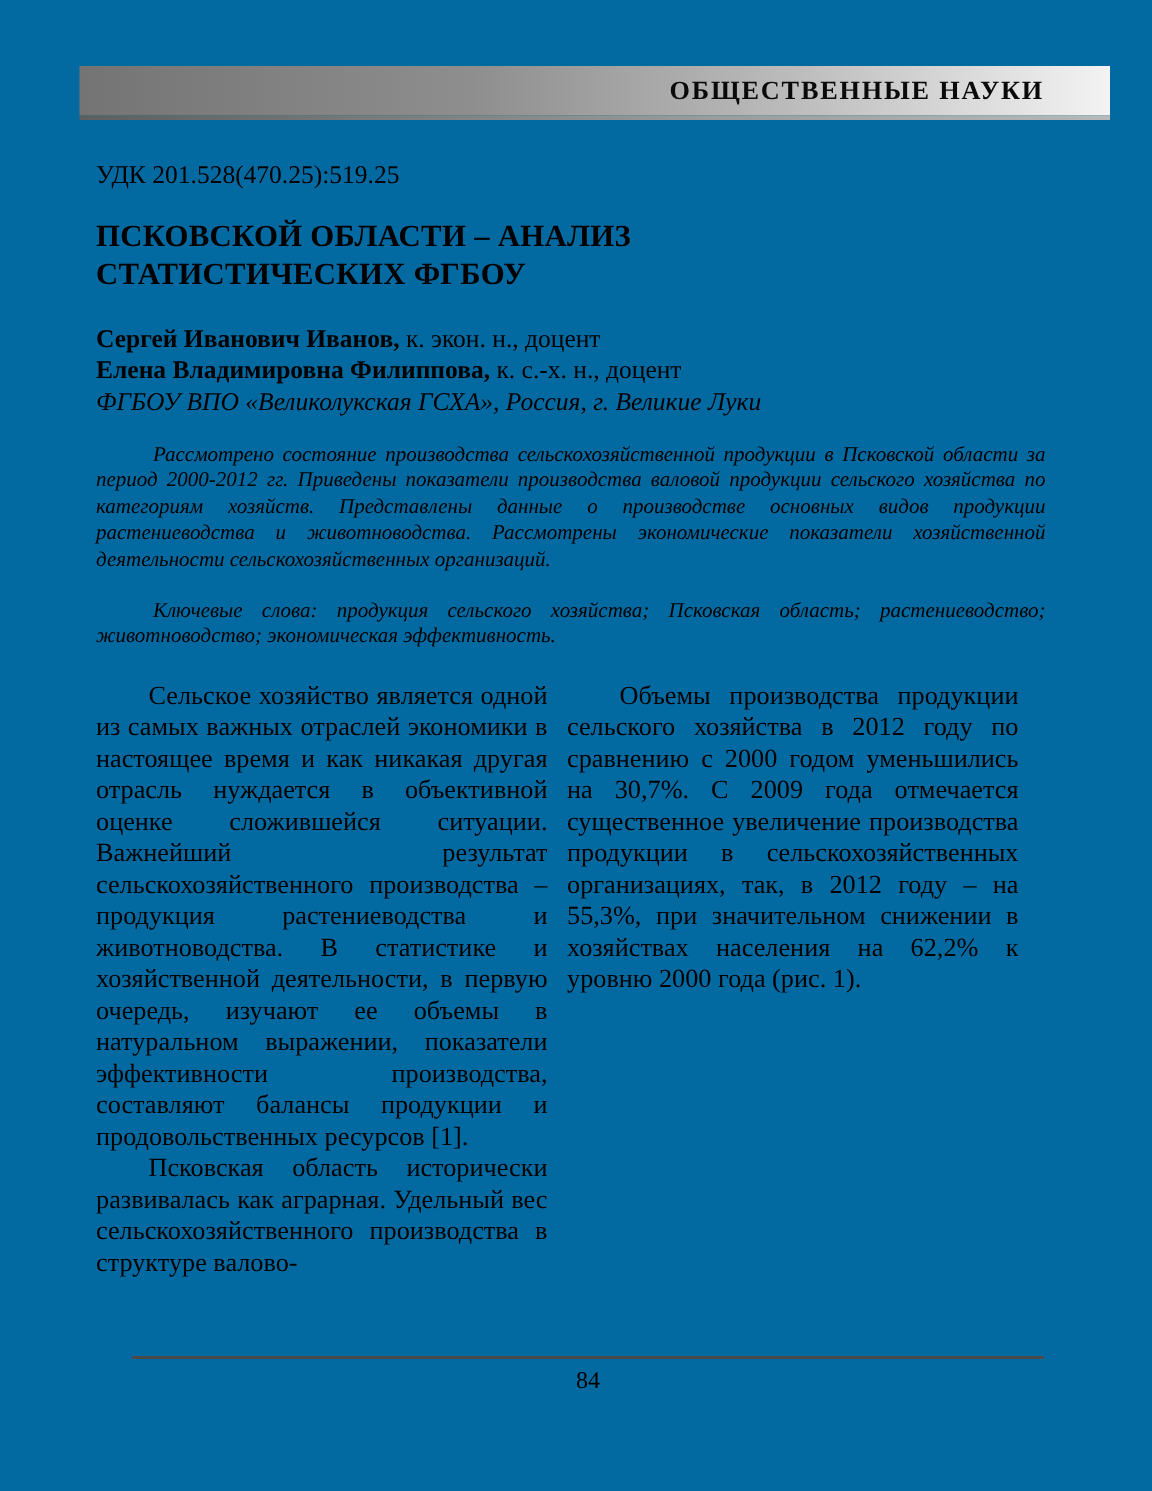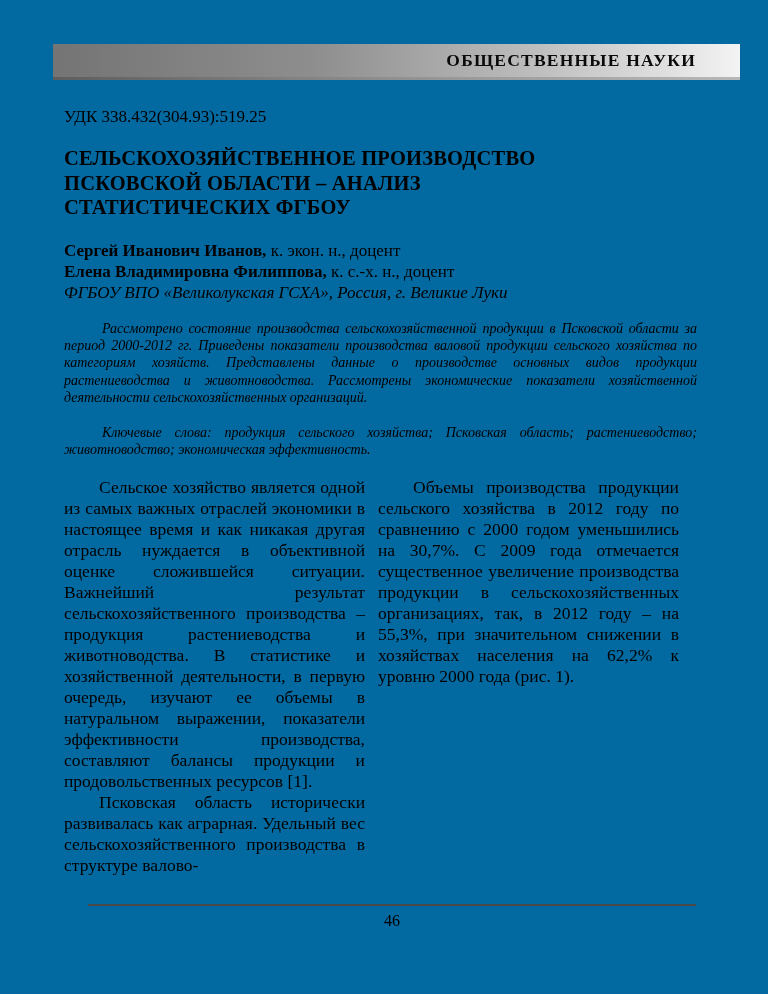--- a/index.html
+++ b/index.html
@@ -75,24 +75,23 @@
 
   <div class="header-band">
     <div class="header-bar">
       <span class="header-bar-label">ОБЩЕСТВЕННЫЕ НАУКИ</span>
     </div>
     <div class="header-rule"></div>
   </div>
 
   <div class="content">
 
-    <div class="udc">УДК 338.432(304.93):519.25</div>
+    <div class="udc">УДК 201.528(470.25):519.25</div>
 
     <div class="article-title">
-      <div>СЕЛЬСКОХОЗЯЙСТВЕННОЕ ПРОИЗВОДСТВО</div>
       <div>ПСКОВСКОЙ ОБЛАСТИ – АНАЛИЗ</div>
       <div>СТАТИСТИЧЕСКИХ ФГБОУ</div>
     </div>
 
     <div class="authors">
       <div><span class="author-name">Сергей Иванович Иванов,</span><span> к. экон. н., доцент</span></div>
       <div><span class="author-name">Елена Владимировна Филиппова,</span><span> к. с.-х. н., доцент</span></div>
       <div class="affiliation">ФГБОУ ВПО «Великолукская ГСХА», Россия, г. Великие Луки</div>
     </div>
 
@@ -107,16 +106,16 @@
       </div>
       <div class="col">
         <p class="indent">Объемы производства продукции сельского хозяйства в 2012 году по сравнению с 2000 годом уменьшились на 30,7%. С 2009 года отмечается существенное увеличение производства продукции в сельскохозяйственных организациях, так, в 2012 году – на 55,3%, при значительном снижении в хозяйствах населения на 62,2% к уровню 2000 года (рис. 1).</p>
       </div>
     </div>
 
   </div>
 
   <div class="footer">
     <div class="footer-rule"></div>
-    <span class="page-number">46</span>
+    <span class="page-number">84</span>
   </div>
 
 </div>
 
 </body></html>

